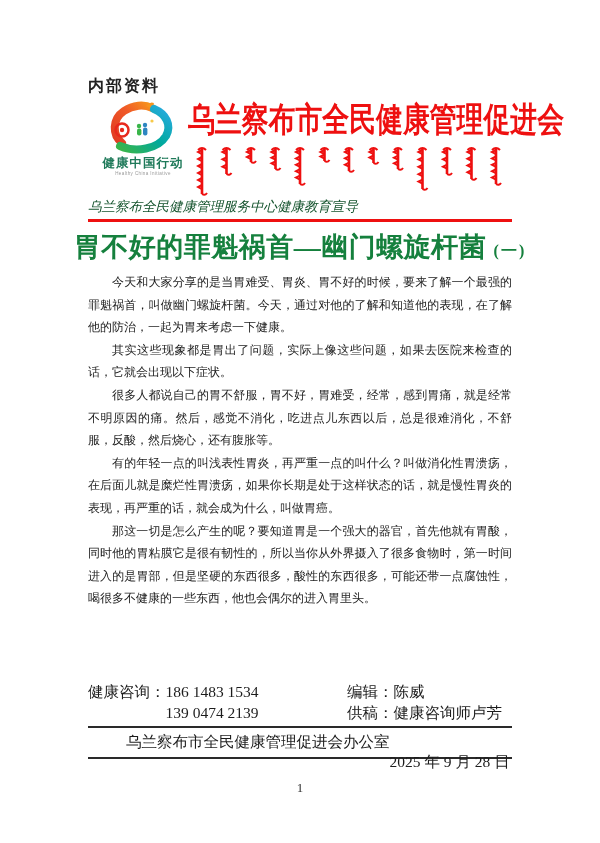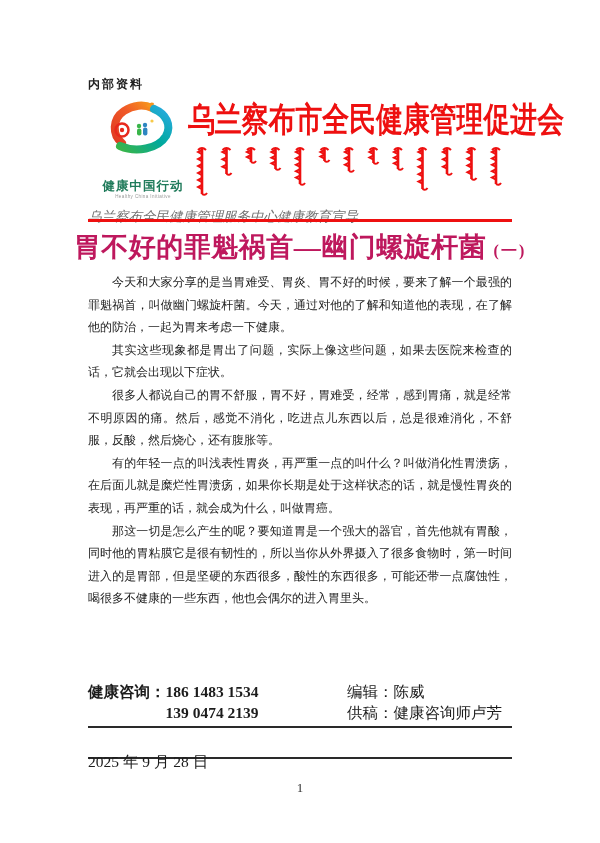--- a/index.html
+++ b/index.html
@@ -3,54 +3,54 @@
 <meta charset="utf-8">
 <style>
   html,body{margin:0;padding:0;}
   body{
     width:600px;height:843px;background:#ffffff;position:relative;overflow:hidden;
     font-family:"Liberation Serif","DejaVu Serif",serif;color:#1c1c1c;
   }
   .abs{position:absolute;}
   .internal-label{
     left:88px;top:76px;font-family:"Liberation Sans","DejaVu Sans",sans-serif;
-    font-weight:bold;font-size:12px;letter-spacing:2px;color:#222;
+    font-weight:bold;font-size:16px;letter-spacing:2px;color:#222;
   }
   .logo-wrap{left:94px;top:99px;width:98px;text-align:center;}
   .logo-emblem{display:block;margin:0 auto;}
   .logo-cn{font-family:"Liberation Sans","DejaVu Sans",sans-serif;font-weight:bold;
-    font-size:12.5px;color:#1f7a5a;letter-spacing:1px;line-height:13px;margin-top:23px;}
+    font-size:12.5px;color:#1f7a5a;letter-spacing:1px;line-height:13px;}
   .logo-en{font-family:"Liberation Sans","DejaVu Sans",sans-serif;
     font-size:4.5px;color:#999;letter-spacing:.4px;line-height:7px;}
   .org-title{
     left:188px;top:97px;width:330px;white-space:nowrap;
     font-weight:bold;font-size:34px;color:#ee1010;
     transform:scaleX(0.79);transform-origin:left top;letter-spacing:0px;
   }
   .mongolian{left:196px;top:146px;width:314px;height:52px;}
   .info-line{
     left:88px;top:198px;width:424px;display:flex;justify-content:space-between;
-    font-size:13.5px;font-style:italic;color:#737373;white-space:nowrap;margin-top:10px;
+    font-size:13.5px;font-style:italic;color:#14532d;white-space:nowrap;
   }
   .red-rule{left:88px;top:219px;width:424px;height:3px;background:#ee1010;}
   .article-title{
     left:0;top:229px;width:600px;text-align:center;white-space:nowrap;
-    font-weight:bold;font-size:27px;color:#be185d;letter-spacing:0.5px;
+    font-weight:bold;font-size:27px;color:#15803d;letter-spacing:0.5px;
   }
   .article-title .suffix{font-size:16px;font-weight:bold;letter-spacing:2px;}
   .body-text{
     left:88px;top:271px;width:424px;font-size:12px;line-height:22.6px;
     text-align:justify;color:#1c1c1c;
   }
   .body-text p{margin:0;text-indent:2em;}
   .contact{
     left:88px;top:681px;width:424px;display:flex;justify-content:space-between;
     font-size:15.5px;line-height:21px;
   }
-  .contact-left{display:flex;font-weight:bold;}
+  .contact-left{display:flex;}
   .phones{display:inline-block;}
   .contact-right{padding-right:10px;}
   .contact-right div{white-space:nowrap;}
   .footer-box{
     left:88px;top:726px;width:424px;border-top:2px solid #2a2a2a;border-bottom:2px solid #2a2a2a;
     box-sizing:border-box;height:33px;display:flex;align-items:center;
     justify-content:space-between;font-size:15.5px;white-space:nowrap;
   }
   .footer-box .office{padding-left:38px;}
   .footer-box .date{padding-right:8px;margin-top:40px;}
@@ -212,16 +212,17 @@
       <div>139 0474 2139</div>
     </span>
   </div>
   <div class="contact-right">
     <div><span>编辑：</span><span>陈威</span></div>
     <div><span>供稿：</span><span>健康咨询师卢芳</span></div>
   </div>
 </div>
 
 <div class="abs footer-box">
+  <span class="office">乌兰察布市全民健康管理促进会办公室</span>
   <span class="date">2025 年 9 月 28 日</span>
 </div>
 
 <div class="abs page-number">1</div>
 
 </body></html>

